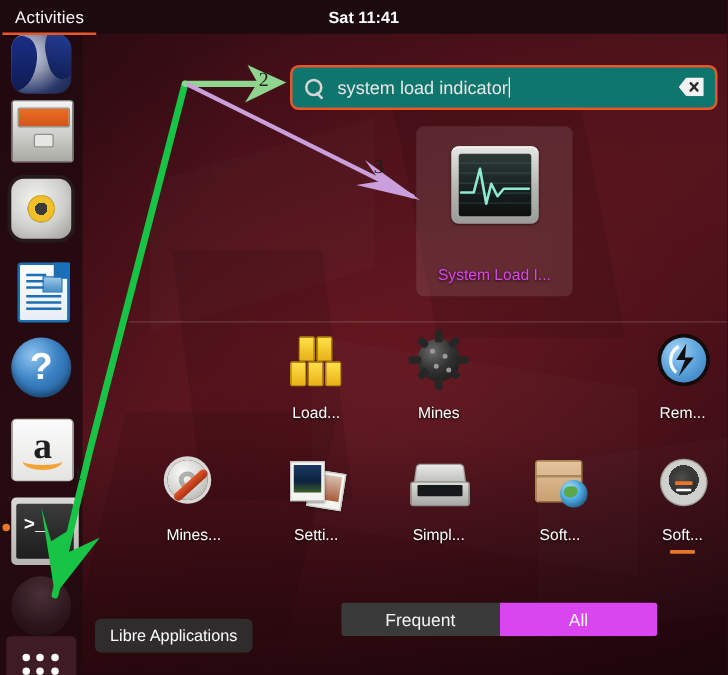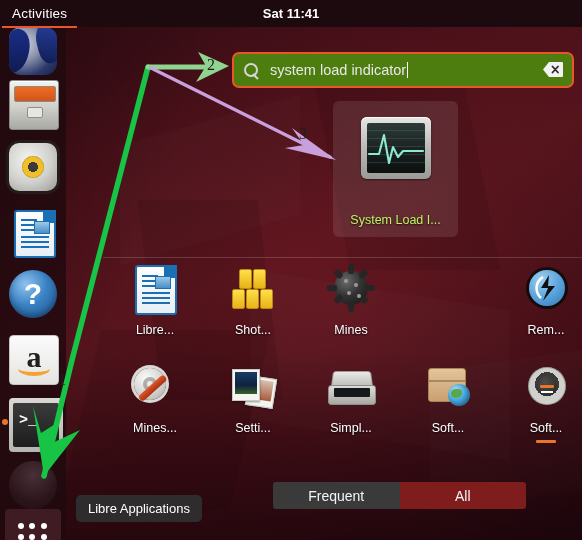--- a/index.html
+++ b/index.html
@@ -185,21 +185,21 @@
   .tooltip{
     position:absolute;left:76px;top:495px;
     background:rgba(48,48,48,0.92);color:#ffffff;
     font-size:13px;padding:6px 12px;border-radius:5px;white-space:nowrap;
     z-index:35;
   }
 
   
   .search{
     position:absolute;left:232px;top:52px;width:338px;height:32px;
-    background:#4d7c0f;border:2px solid #e8562a;border-radius:7px;
+    background:#0f766e;border:2px solid #e8562a;border-radius:7px;
     display:flex;align-items:center;z-index:25;
   }
   .search .mag{
     position:relative;width:15px;height:15px;margin-left:10px;flex:0 0 auto;
   }
   .search .mag .circ{
     position:absolute;left:0;top:0;width:10px;height:10px;border:2px solid #d6d6d6;border-radius:50%;
   }
   .search .mag .stem{
     position:absolute;left:9px;top:10px;width:7px;height:2px;background:#d6d6d6;
@@ -230,21 +230,21 @@
   .result .appicon .scr{
     position:absolute;left:6px;top:6px;right:6px;bottom:6px;
     background:linear-gradient(180deg,#2c3a38,#151b1a 70%,#0c100f);
     border-radius:2px;overflow:hidden;
   }
   .result .appicon .scanline{
     position:absolute;left:0;right:0;height:1px;background:rgba(120,200,180,0.17);
   }
   .result .label{
     position:absolute;left:0;right:0;top:112px;text-align:center;
-    color:#bef264;font-size:12.5px;
+    color:#d946ef;font-size:12.5px;
     text-shadow:0 1px 2px rgba(0,0,0,0.8);
   }
 
   
   .grid-divider{
     position:absolute;left:103px;top:257px;width:479px;height:1px;
     background:rgba(255,255,255,0.16);z-index:15;
   }
   .appgrid{
     position:absolute;left:103px;top:262px;width:479px;height:200px;z-index:16;
@@ -382,21 +382,21 @@
   
   .toggle{
     position:absolute;left:273px;top:482px;width:253px;height:27px;
     border-radius:3px;overflow:hidden;display:flex;z-index:22;
   }
   .toggle .seg{
     flex:1;display:flex;align-items:center;justify-content:center;
     font-size:14px;color:#f4f4f4;
   }
   .seg-off{background:#3a3a3a;}
-  .seg-on{background:#7f1d1d;}
+  .seg-on{background:#d946ef;}
 
   
   .anno{position:absolute;left:0;top:0;width:582px;height:540px;z-index:60;pointer-events:none;}
   .anno-num{
     position:absolute;font-size:16px;color:#1d1d1d;font-weight:normal;
     font-family:"Liberation Serif", serif;z-index:61;
   }
 </style>
 </head>
 <body>
@@ -521,47 +521,32 @@
           <polyline points="2,31 12,31 17,12 22,40 26,24 31,34 36,28 56,28" fill="none" stroke="#8fe8d0" stroke-width="2.1" stroke-linejoin="round" stroke-linecap="round"></polyline>
         </svg>
       </div>
     </div>
     <div class="label">System Load I...</div>
   </div>
 
   <div class="grid-divider"></div>
   <div class="appgrid">
 
-    <div class="app" style="left:8px;top:2px;">
-      <div class="art">
-        <div class="art-libre">
-          <div class="fold"></div>
-          <div class="ln" style="top:8px;width:16px;"></div>
-          <div class="ln" style="top:13px;width:16px;"></div>
-          <div class="ln" style="top:18px;width:16px;"></div>
-          <div class="pic"></div>
-          <div class="ln" style="top:25px;width:28px;"></div>
-          <div class="ln" style="top:30px;width:28px;"></div>
-          <div class="ln" style="top:35px;width:28px;"></div>
-        </div>
-      </div>
-      <div class="nm">Libre...</div>
-    </div>
 
     <div class="app" style="left:106px;top:2px;">
       <div class="art">
         <div class="art-mahj">
           <i style="left:8px;top:0px;"></i>
             <i style="left:22px;top:0px;"></i>
           <i style="left:1px;top:20px;"></i>
             <i style="left:15px;top:20px;"></i>
             <i style="left:29px;top:20px;"></i>
         </div>
       </div>
-      <div class="nm">Shot...</div>
+      <div class="nm">Load...</div>
     </div>
 
     <div class="app" style="left:204px;top:2px;text-align:center;">
       <div class="art">
         <div class="art-mine">
           <b style="left:14px;top:-7px;width:6px;height:10px;"></b>
           <b style="left:14px;top:31px;width:6px;height:10px;"></b>
           <b style="left:-7px;top:14px;width:10px;height:6px;"></b>
           <b style="left:31px;top:14px;width:10px;height:6px;"></b>
           <b style="left:0px;top:0px;width:9px;height:6px;transform:rotate(45deg);"></b>

